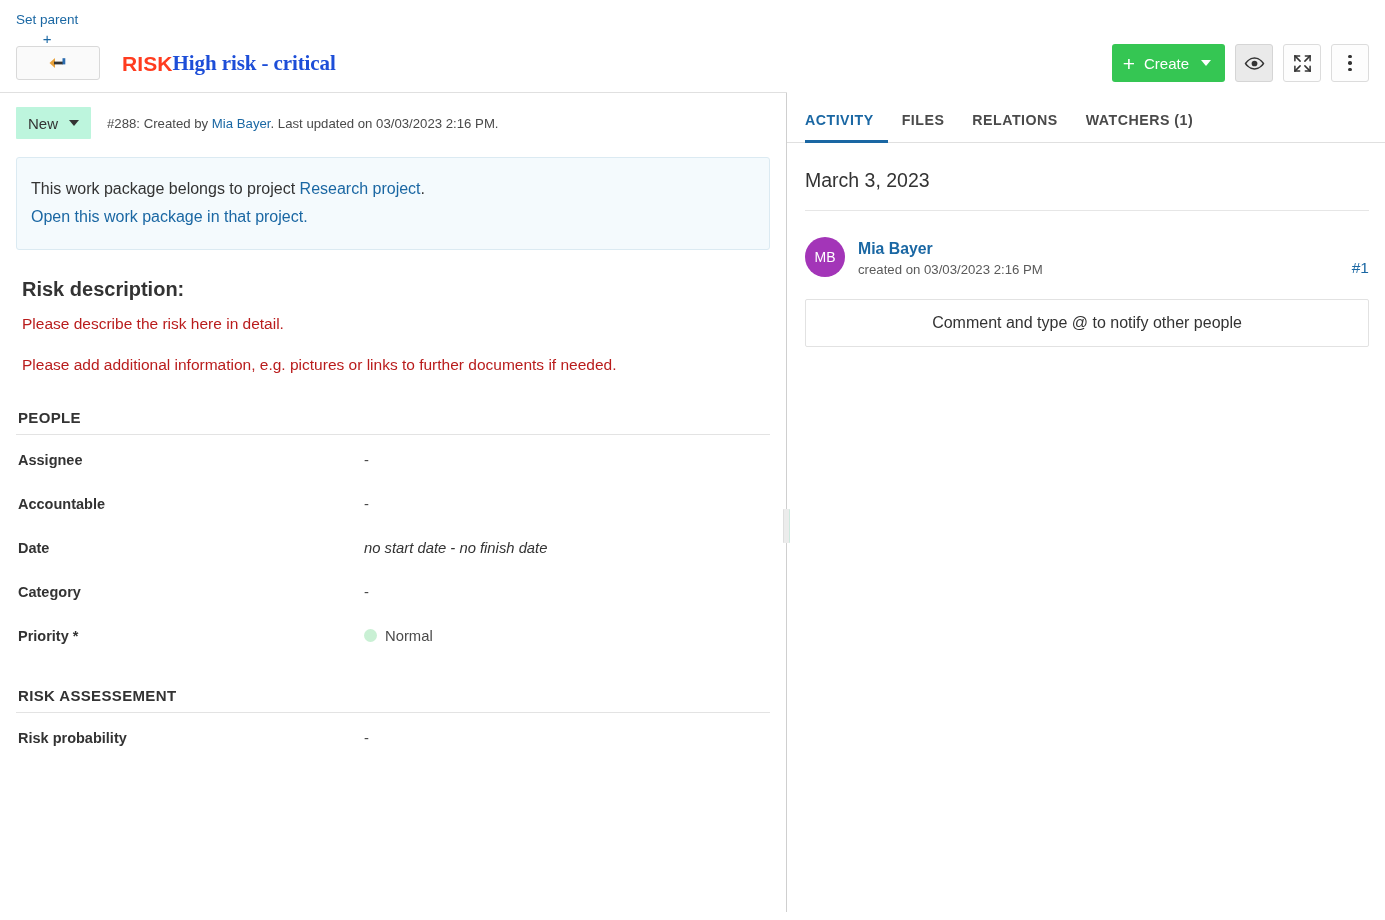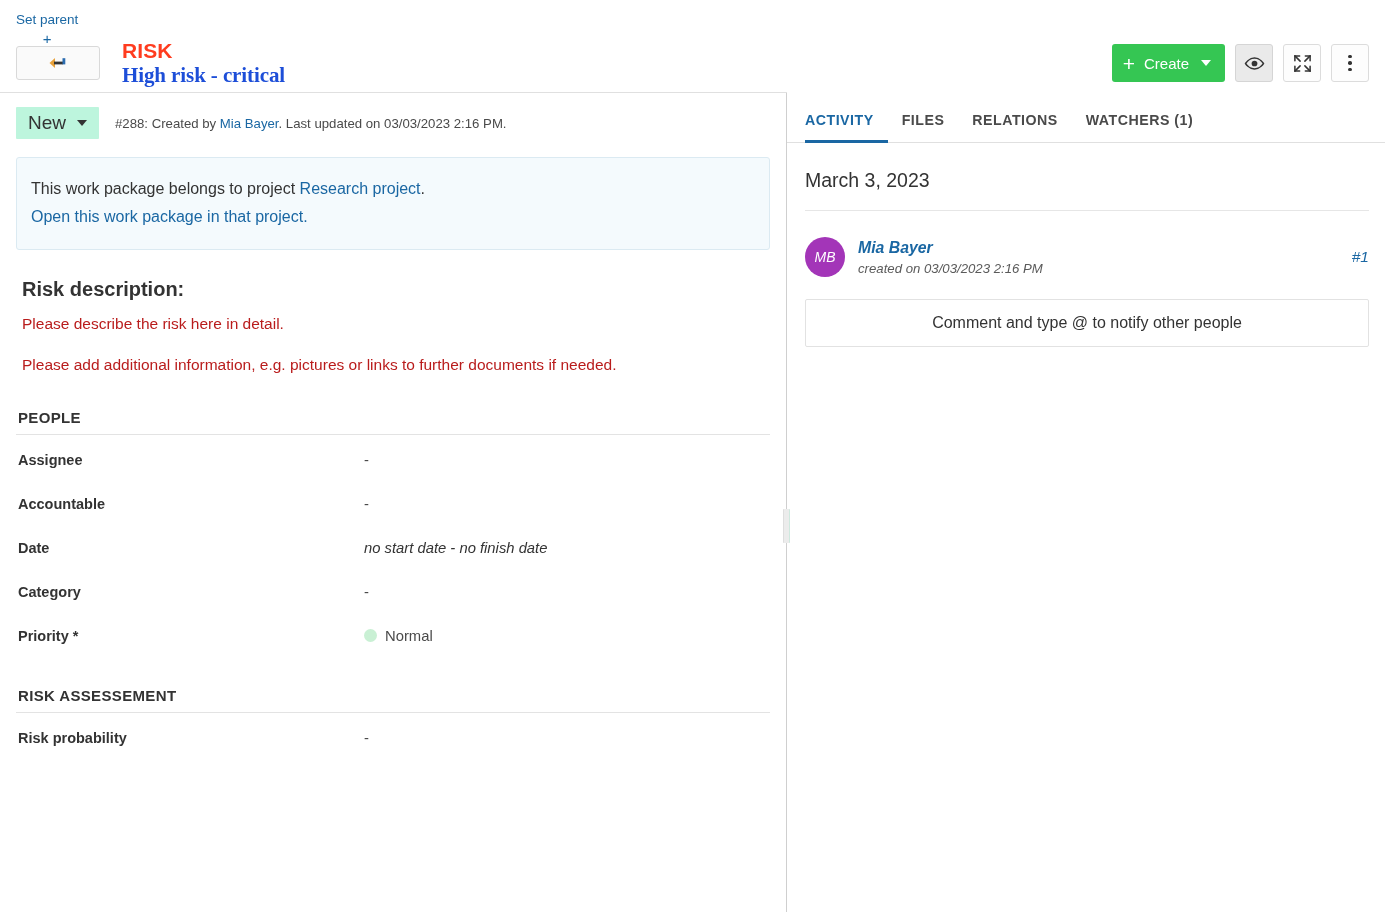--- a/index.html
+++ b/index.html
@@ -26,21 +26,21 @@
     display: flex; align-items: center;
     padding: 4px 16px 0 16px; height: 62px;
   }
   .back-btn {
     width: 84px; height: 34px;
     border: 1px solid #d9d9d9; border-radius: 3px;
     background: #fafafa; cursor: pointer;
     display: flex; align-items: center; justify-content: center;
   }
   .back-arrow { display:block; }
-  .title-wrap { display:flex; align-items:flex-start; margin-left: 22px; flex-direction: column; }
+  .title-wrap { display:flex; align-items:flex-end; margin-left: 22px; }
   .wp-type {
     font-size: 21px; font-weight: 700; letter-spacing: .1px;
   }
   .wp-subject {
     font-size: 21px; font-weight: 700; color: #1d4ed8;
     letter-spacing: -.1px;
     font-family: Liberation Serif, serif;
   }
   .header-actions { margin-left:auto; display:flex; align-items:center; gap: 10px; }
   .create-btn {
@@ -81,21 +81,21 @@
     border-left: 1.5px solid #dedede; border-right: 1.5px solid #cfe9df;
     cursor: col-resize; border-radius: 1px;
   }
   .right-pane { flex: 1; height:100%; overflow:hidden; }
 
   
   .status-row { display:flex; align-items:center; padding: 14px 16px 10px 16px; }
   .status-badge {
     display:flex; align-items:center; gap: 11px;
     background: #bdf5dd; color:#333; height: 32px; padding: 0 12px;
-    font-size: 19px; cursor: pointer; border-radius: 1px;
+    font-size: 15px; cursor: pointer; border-radius: 1px;
   }
   .status-badge .caret-dark {
     width:0;height:0;border-left:5.5px solid transparent;border-right:5.5px solid transparent;
     border-top:6.5px solid #333;
   }
   .wp-meta { margin-left: 16px; font-size: 13.2px; color: #4a4a4a; }
   .wp-meta a { color:#1a67a3; text-decoration:none; }
 
   
   .info-banner {
@@ -137,21 +137,21 @@
     border-bottom: 3px solid transparent; margin-bottom: -1px; white-space: nowrap;
   }
   .tab.active { color:#1a67a3; border-bottom-color:#1a67a3; }
   .tab:first-child { padding-left: 0; margin-left: 0; }
 
   .activity-body { padding: 0 16px 0 18px; }
   .activity-date {
     font-size: 19.5px; color:#333; padding: 26px 0 18px 0;
     border-bottom: 1px solid #e6e6e6;
   }
-  .activity-entry { display:flex; align-items:center; padding: 26px 0 0 0; font-style: italic; }
+  .activity-entry { display:flex; align-items:flex-end; padding: 26px 0 0 0; }
   .avatar {
     width: 40px; height: 40px; border-radius: 50%;
     background: #a335b8; color:#fff; font-size: 14px; font-weight: 400;
     display:flex; align-items:center; justify-content:center; flex: none;
   }
   .entry-text { margin-left: 13px; }
   .entry-user { font-size: 15.8px; font-weight: 700; color:#1a67a3; line-height: 1.25; cursor:pointer; }
   .entry-time { font-size: 13.2px; color:#5a5a5a; margin-top: 3px; }
   .entry-num { margin-left:auto; font-size: 15.5px; color:#1a67a3; cursor:pointer; }
 

